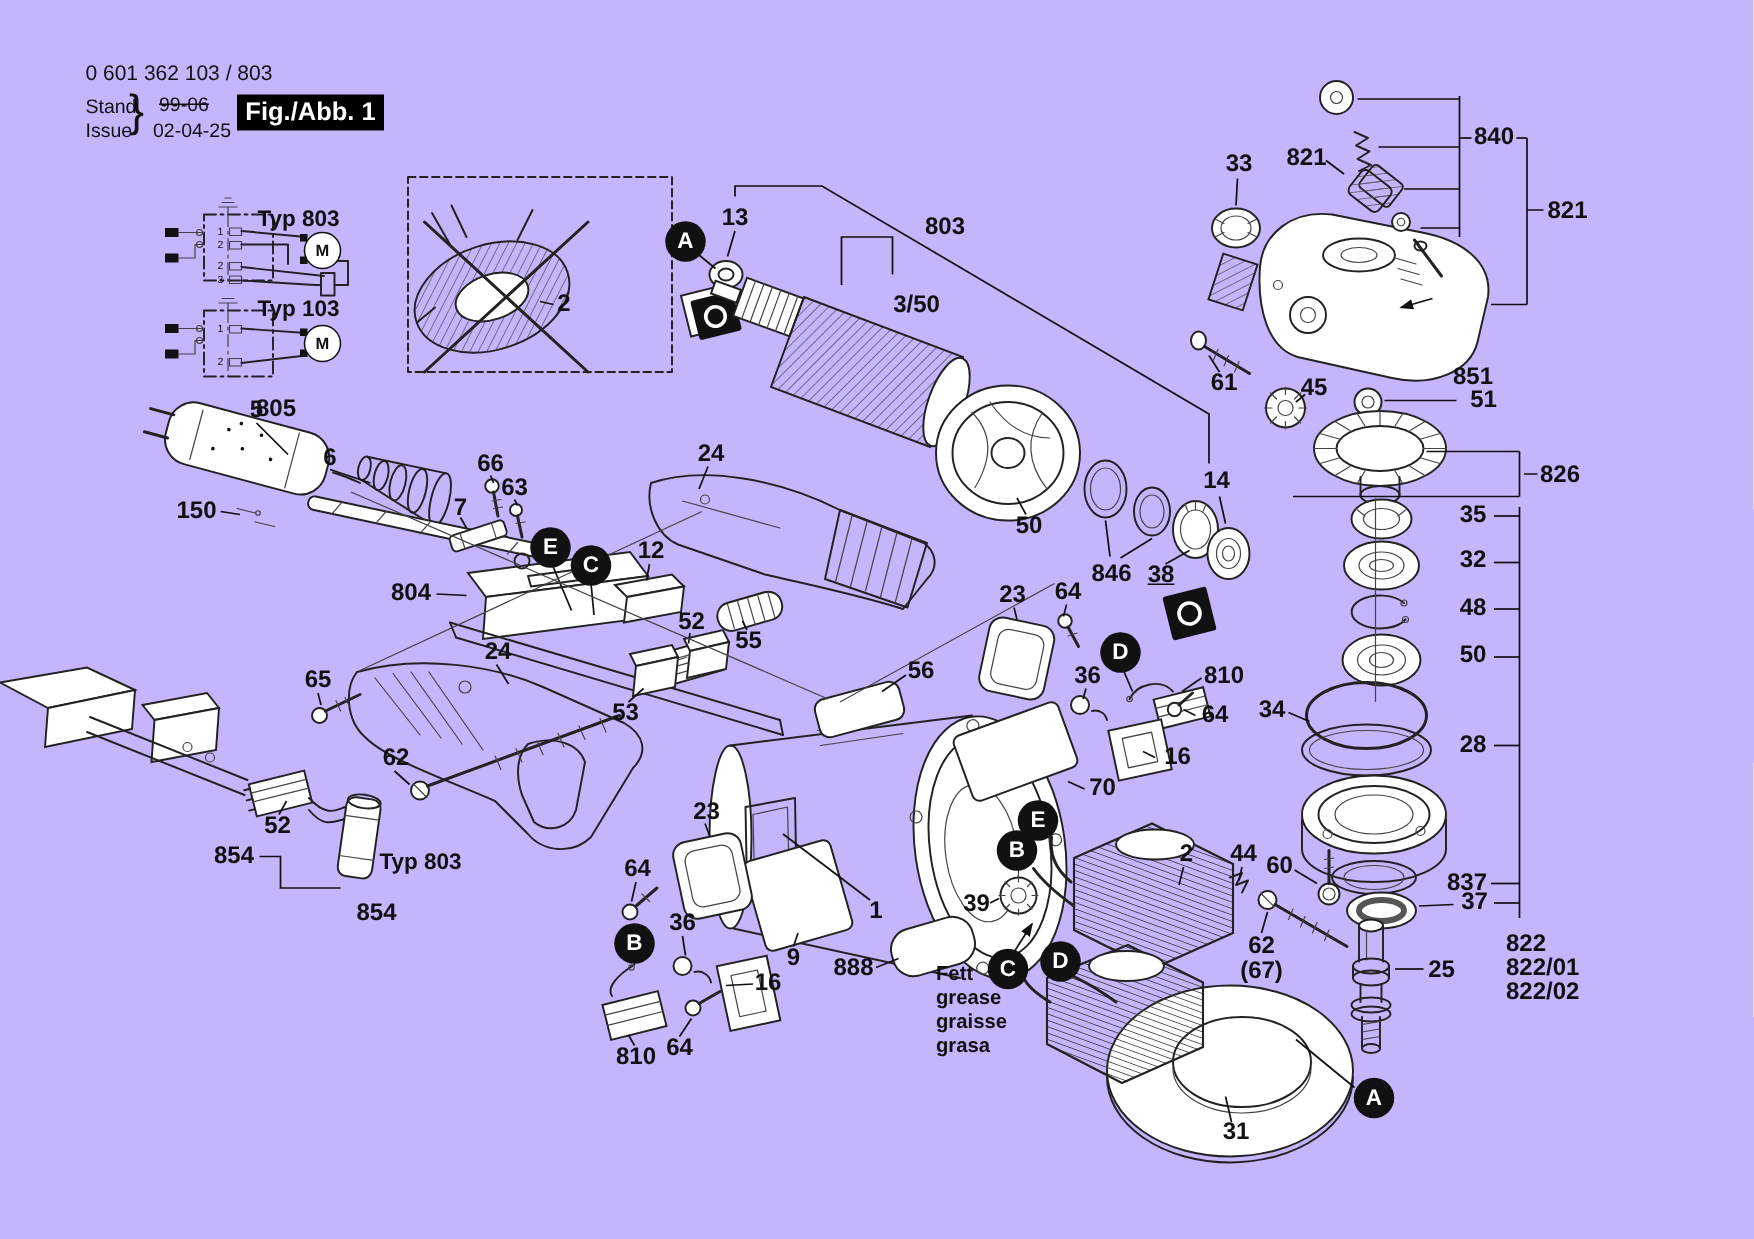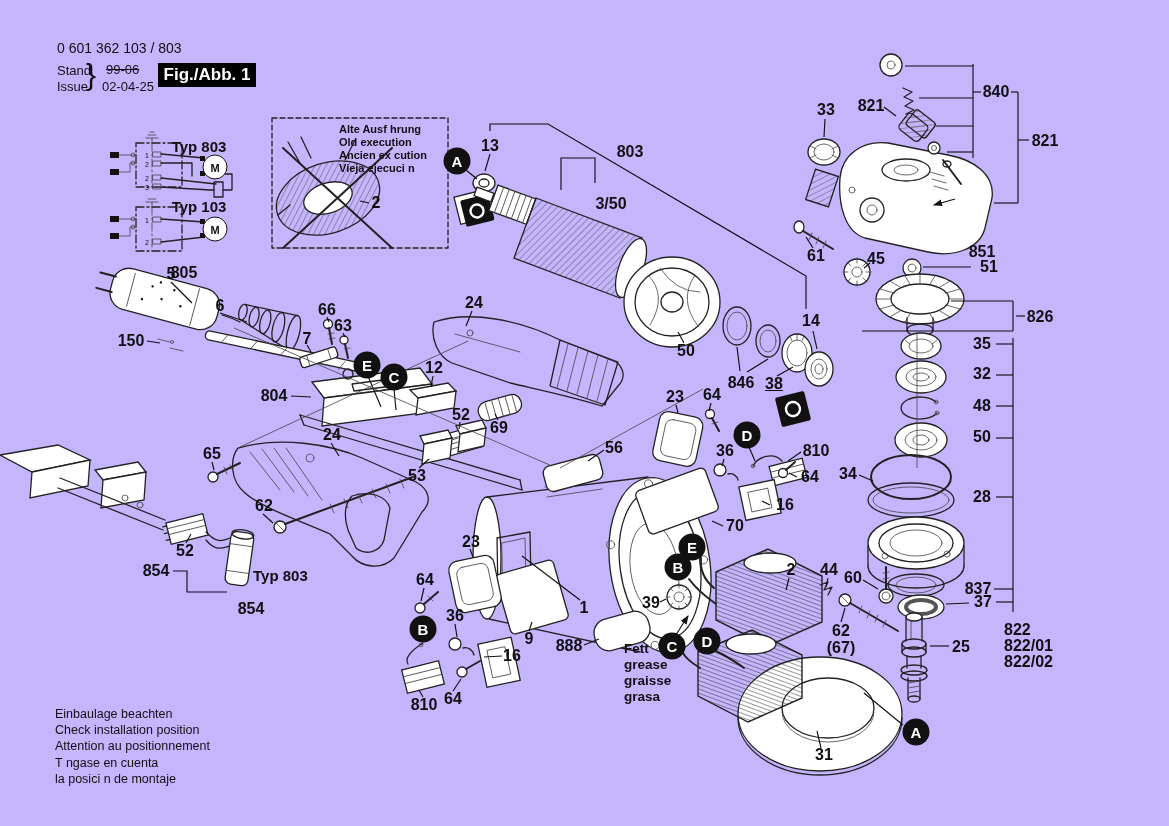--- a/index.html
+++ b/index.html
@@ -721,34 +721,21 @@
 </svg>
 
 <div class="hdr">0 601 362 103 / 803</div>
 <div class="hdr-sub" style="left:57px;top:63px">Stand</div>
 <div class="hdr-sub" style="left:57px;top:79px">Issue</div>
 <div class="brace">}</div>
 <div class="hdr-sub strike" style="left:106px;top:62px">99-06</div>
 <div class="hdr-sub" style="left:102px;top:79px">02-04-25</div>
 <div class="figbox">Fig./Abb. 1</div>
 
-<div class="inset-text">
-  <div>Alte Ausf hrung</div>
-  <div>Old execution</div>
-  <div>Ancien ex cution</div>
-  <div>Vieja ejecuci n</div>
-</div>
-
-<div class="notes" style="left:55px;top:706px">
-  <div>Einbaulage beachten</div>
-  <div>Check installation position</div>
-  <div>Attention au positionnement</div>
-  <div>T ngase en cuenta</div>
-  <div>la posici n de montaje</div>
-</div>
+
 
 
 <div class="grease">
   <div>Fett</div>
   <div>grease</div>
   <div>graisse</div>
   <div>grasa</div>
 </div>
 
 <div id="labels">
@@ -792,21 +779,21 @@
       <div class="lbl n" style="left: 131px; top: 341px;">150</div>
       <div class="lbl n" style="left: 327px; top: 310px;">66</div>
       <div class="lbl n" style="left: 343px; top: 326px;">63</div>
       <div class="lbl n" style="left: 307px; top: 339px;">7</div>
       <div class="lbl n" style="left: 274px; top: 396px;">804</div>
       <div class="lbl circle" style="left: 367px; top: 365px;">E</div>
       <div class="lbl circle" style="left: 394px; top: 377px;">C</div>
       <div class="lbl n" style="left: 434px; top: 368px;">12</div>
       <div class="lbl n" style="left: 474px; top: 303px;">24</div>
       <div class="lbl n" style="left: 461px; top: 415px;">52</div>
-      <div class="lbl n" style="left: 499px; top: 428px;">69</div>
+      <div class="lbl n" style="left: 499px; top: 428px;">55</div>
       <div class="lbl n" style="left: 417px; top: 476px;">53</div>
       <div class="lbl n" style="left: 332px; top: 435px;">24</div>
       <div class="lbl n" style="left: 212px; top: 454px; text-align: right;">65</div>
       <div class="lbl n" style="left: 264px; top: 506px;">62</div>
       <div class="lbl n" style="left: 185px; top: 551px;">52</div>
       <div class="lbl n" style="left: 156px; top: 571px;">854</div>
       <div class="lbl typ al" style="left: 253px; top: 575px;">Typ 803</div>
       <div class="lbl n" style="left: 251px; top: 609px;">854</div>
       <div class="lbl n" style="left: 471px; top: 542px;">23</div>
       <div class="lbl n" style="left: 425px; top: 580px;">64</div>

